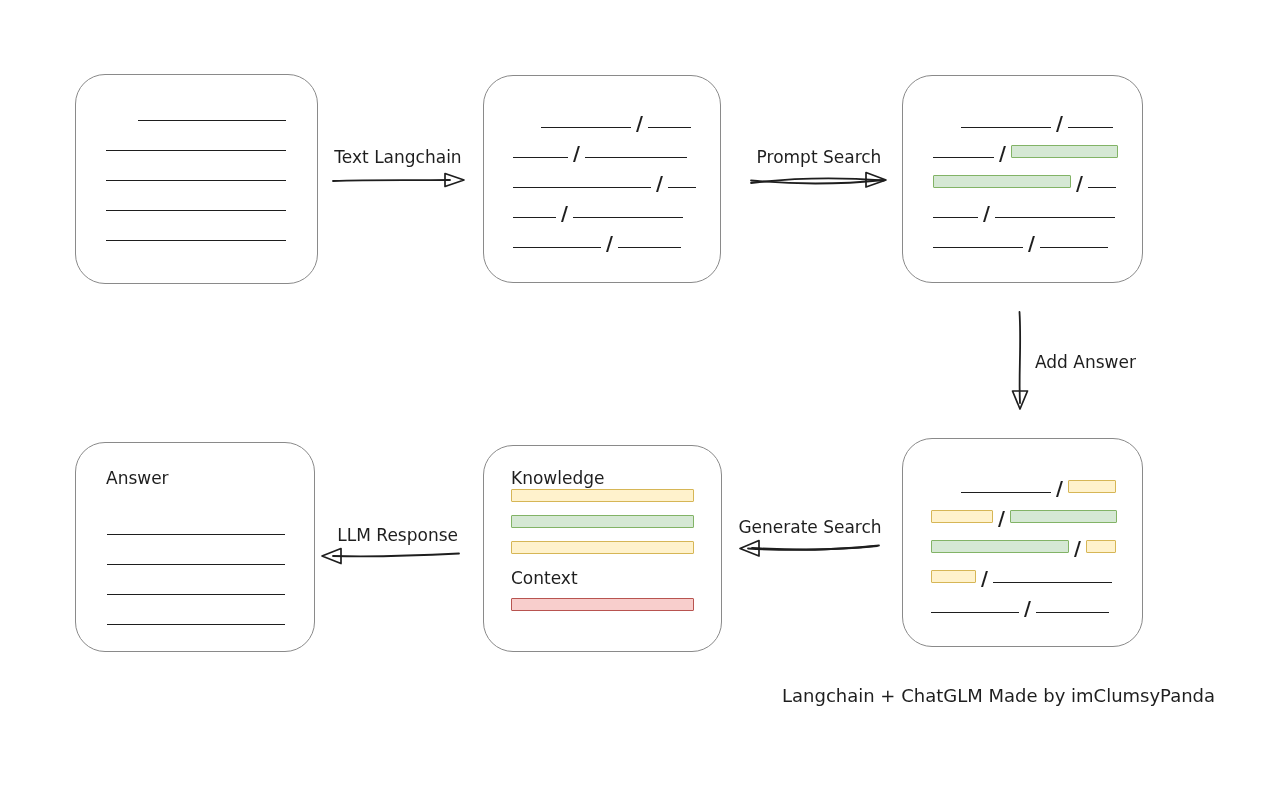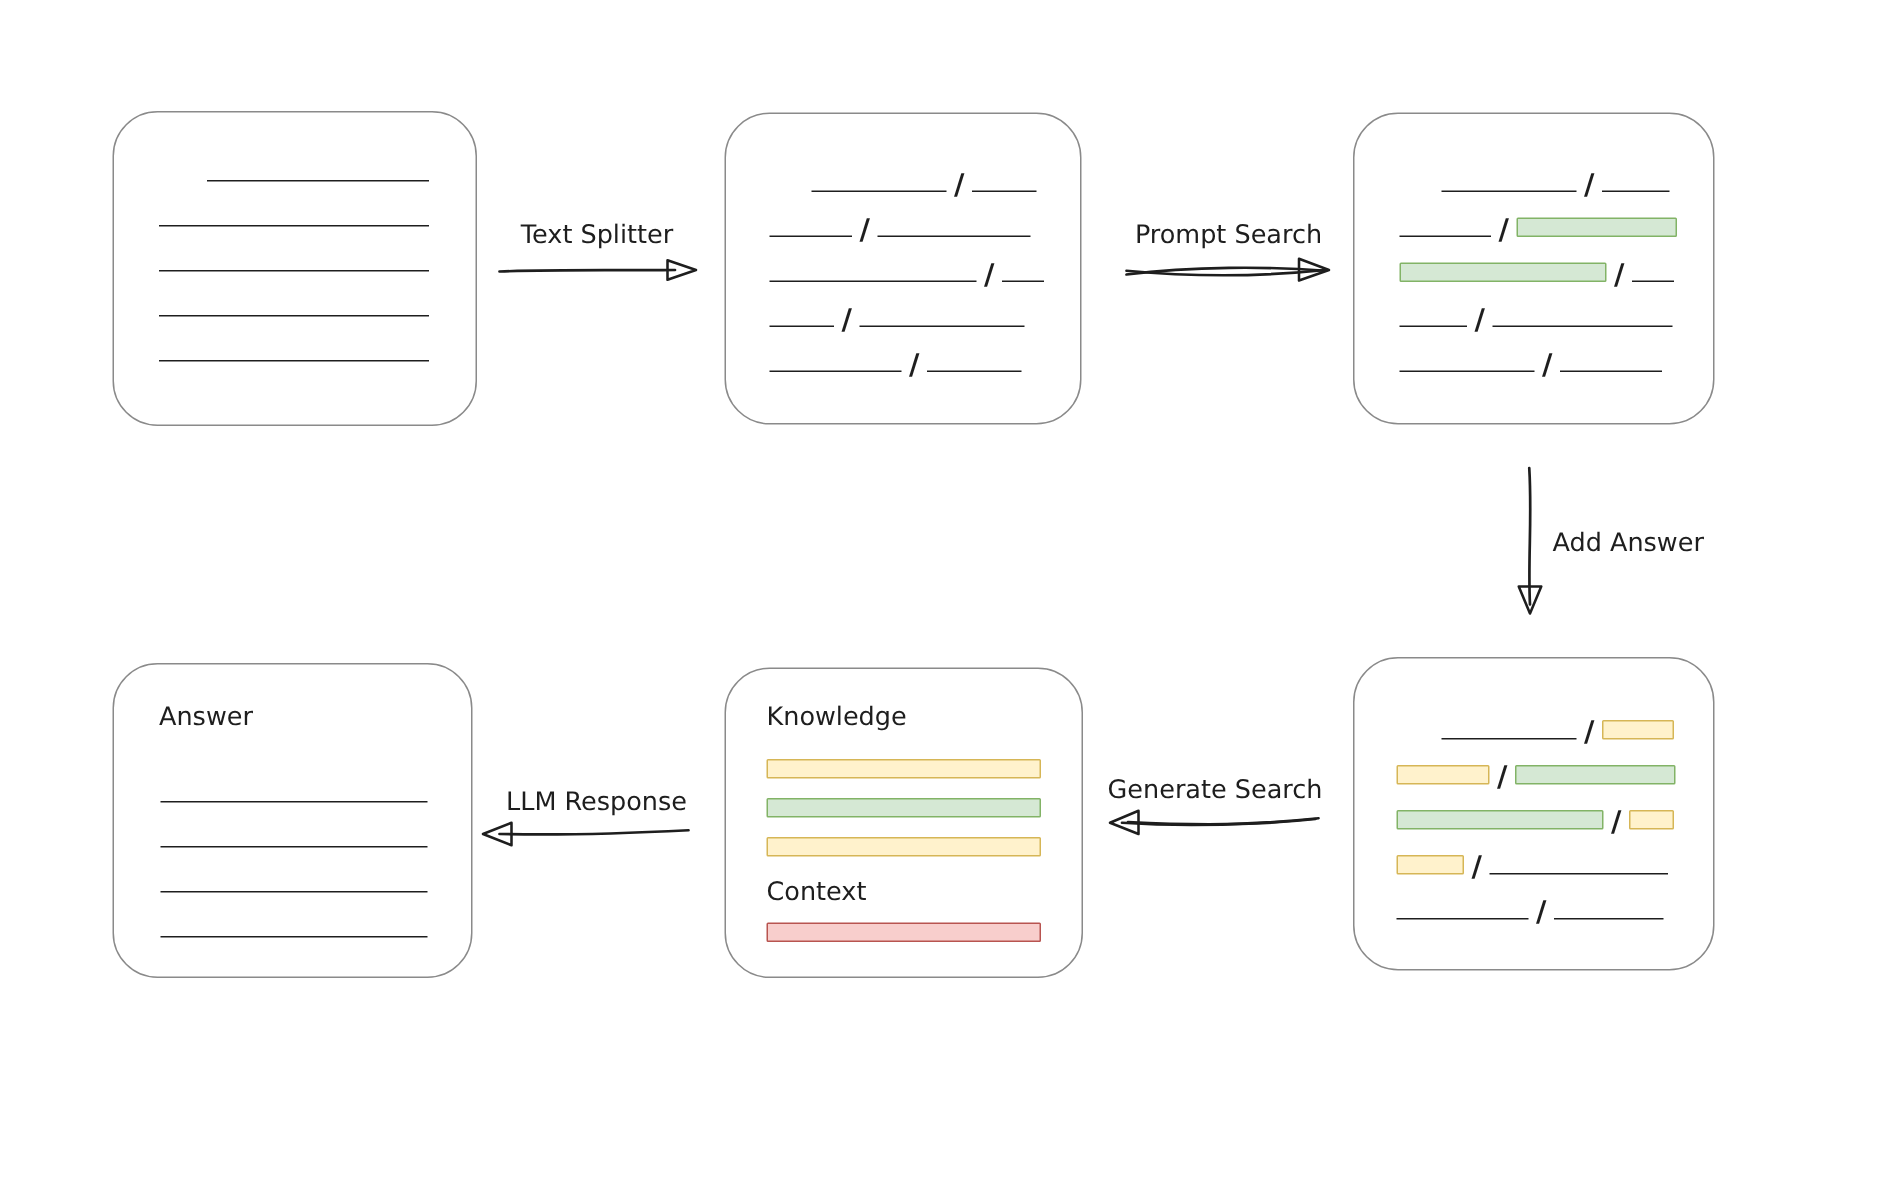--- a/index.html
+++ b/index.html
@@ -71,21 +71,21 @@
     white-space:nowrap;
   }
   #lbl-text-splitter  {left:330px; top:147px; width:136px; text-align:center;}
   #lbl-vector-search  {left:742px; top:147px; width:154px; text-align:center;}
   #lbl-add-context    {left:1035px; top:352px;}
   #lbl-generate-prompt{left:734px; top:517px; width:152px; text-align:center;}
   #lbl-llm-response   {left:324px; top:525px; width:134px; text-align:right;}
 
   .heading{font-size:17px; line-height:22px; color:var(--ink);}
   #box-prompt{padding:21px 29px 0 27px;}
-  #box-prompt .heading{margin-bottom:17px;}
+  #box-prompt .heading{margin-bottom:0;}
   #box-prompt .heading.q{margin-top:13px; margin-bottom:9px;}
   .bar{
     width:183px; height:13px;
     border:1.6px solid; border-radius:1px;
     margin-bottom:13px;
   }
   .bar-yellow{background:var(--yellow-fill); border-color:var(--yellow-border);}
   .bar-green {background:var(--green-fill);  border-color:var(--green-border);}
   .bar-red   {background:var(--red-fill);    border-color:var(--red-border); margin-bottom:0;}
 
@@ -264,20 +264,21 @@
         </div>
         <div class="seg-row">
           <span class="seg seg-line" style="width: 178px;"></span>
         </div>
         <div class="seg-row">
           <span class="seg seg-line" style="width: 178px;"></span>
         </div>
       </div>
   </div>
 
-  <div class="label" id="lbl-text-splitter">Text Splitter</div>
+  <div class="label" id="lbl-text-splitter">Text Langchain</div>
   <div class="label" id="lbl-vector-search">Prompt Search</div>
   <div class="label" id="lbl-add-context">Add Answer</div>
   <div class="label" id="lbl-generate-prompt">Generate Search</div>
   <div class="label" id="lbl-llm-response">LLM Response</div>
 
+  <div class="caption">Langchain + ChatGLM Made by imClumsyPanda</div>
 
 </div>
 
 </body></html>

